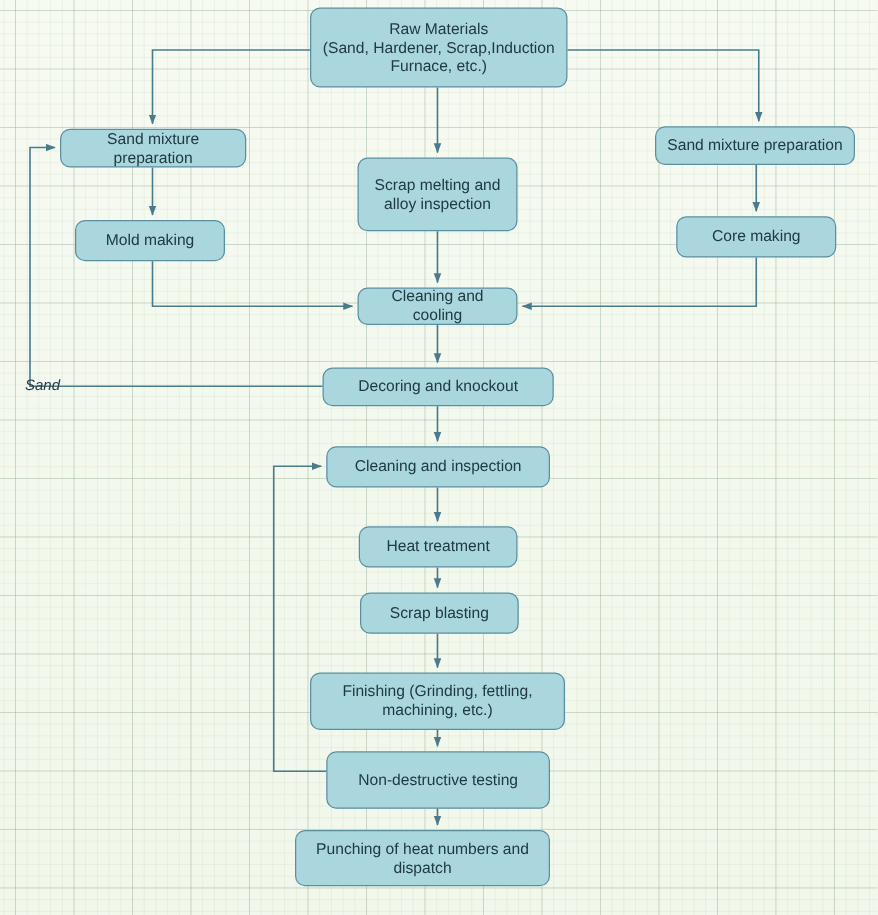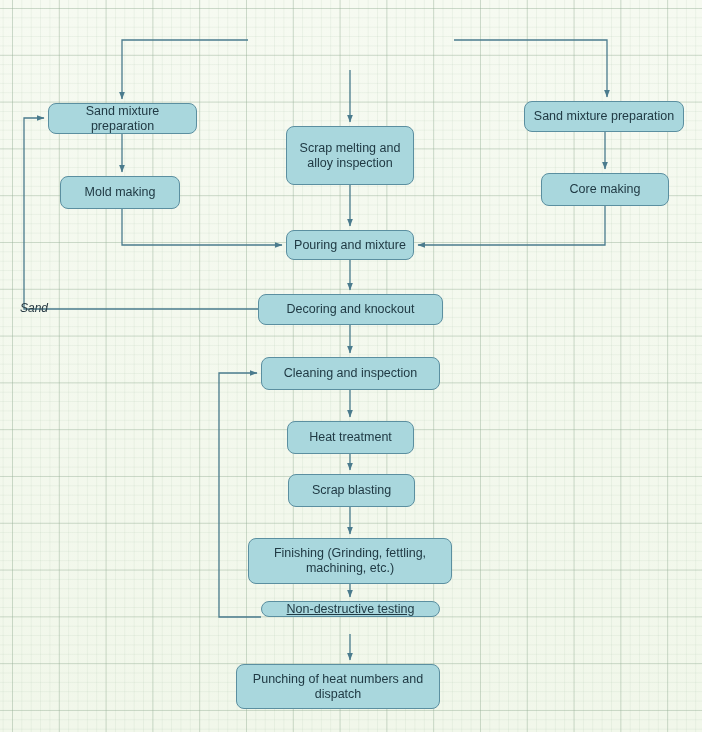--- a/index.html
+++ b/index.html
@@ -108,32 +108,35 @@
       <path d="M350,584 L350,597"></path>
 
       <path d="M350,634 L350,660"></path>
 
       <path d="M258,309 L24,309 L24,118 L44,118"></path>
 
       <path d="M261,617 L219,617 L219,373 L257,373"></path>
     </g>
   </svg>
 
+  <div class="node" style="left: 248px; top: 6px; width: 206px; height: 64px; background: rgb(169, 215, 221); border-color: rgb(91, 143, 160); color: rgb(32, 58, 68);">Raw Materials
+(Sand, Hardener, Scrap,Induction
+Furnace, etc.)</div>
   <div class="node" style="left: 48px; top: 103px; width: 149px; height: 31px; background: rgb(169, 215, 221); border-color: rgb(91, 143, 160); color: rgb(32, 58, 68);">Sand mixture preparation</div>
   <div class="node" style="left: 524px; top: 101px; width: 160px; height: 31px; background: rgb(169, 215, 221); border-color: rgb(91, 143, 160); color: rgb(32, 58, 68);">Sand mixture preparation</div>
   <div class="node" style="left: 286px; top: 126px; width: 128px; height: 59px; background: rgb(169, 215, 221); border-color: rgb(91, 143, 160); color: rgb(32, 58, 68);">Scrap melting and
 alloy inspection</div>
   <div class="node" style="left: 60px; top: 176px; width: 120px; height: 33px; background: rgb(169, 215, 221); border-color: rgb(91, 143, 160); color: rgb(32, 58, 68);">Mold making</div>
   <div class="node" style="left: 541px; top: 173px; width: 128px; height: 33px; background: rgb(169, 215, 221); border-color: rgb(91, 143, 160); color: rgb(32, 58, 68);">Core making</div>
-  <div class="node" style="left: 286px; top: 230px; width: 128px; height: 30px; background: rgb(169, 215, 221); border-color: rgb(91, 143, 160); color: rgb(32, 58, 68);">Pouring and mixture</div>
+  <div class="node" style="left: 286px; top: 230px; width: 128px; height: 30px; background: rgb(169, 215, 221); border-color: rgb(91, 143, 160); color: rgb(32, 58, 68);">Cleaning and cooling</div>
   <div class="node" style="left: 258px; top: 294px; width: 185px; height: 31px; background: rgb(169, 215, 221); border-color: rgb(91, 143, 160); color: rgb(32, 58, 68);">Decoring and knockout</div>
   <div class="node" style="left: 261px; top: 357px; width: 179px; height: 33px; background: rgb(169, 215, 221); border-color: rgb(91, 143, 160); color: rgb(32, 58, 68);">Cleaning and inspection</div>
   <div class="node" style="left: 287px; top: 421px; width: 127px; height: 33px; background: rgb(169, 215, 221); border-color: rgb(91, 143, 160); color: rgb(32, 58, 68);">Heat treatment</div>
   <div class="node" style="left: 288px; top: 474px; width: 127px; height: 33px; background: rgb(169, 215, 221); border-color: rgb(91, 143, 160); color: rgb(32, 58, 68);">Scrap blasting</div>
   <div class="node" style="left: 248px; top: 538px; width: 204px; height: 46px; background: rgb(169, 215, 221); border-color: rgb(91, 143, 160); color: rgb(32, 58, 68);">Finishing (Grinding, fettling,
 machining, etc.)</div>
-  <div class="node" style="left: 261px; top: 601px; width: 179px; height: 16px; background: rgb(169, 215, 221); border-color: rgb(91, 143, 160); color: rgb(32, 58, 68); text-decoration: underline;">Non-destructive testing</div>
+  <div class="node" style="left: 261px; top: 601px; width: 179px; height: 46px; background: rgb(169, 215, 221); border-color: rgb(91, 143, 160); color: rgb(32, 58, 68);">Non-destructive testing</div>
   <div class="node" style="left: 236px; top: 664px; width: 204px; height: 45px; background: rgb(169, 215, 221); border-color: rgb(91, 143, 160); color: rgb(32, 58, 68);">Punching of heat numbers and
 dispatch</div>
 
   <div class="edge-label" style="left: 20px; top: 301px; font-style: italic;">Sand</div>
 
 </div>
 
 </body></html>

